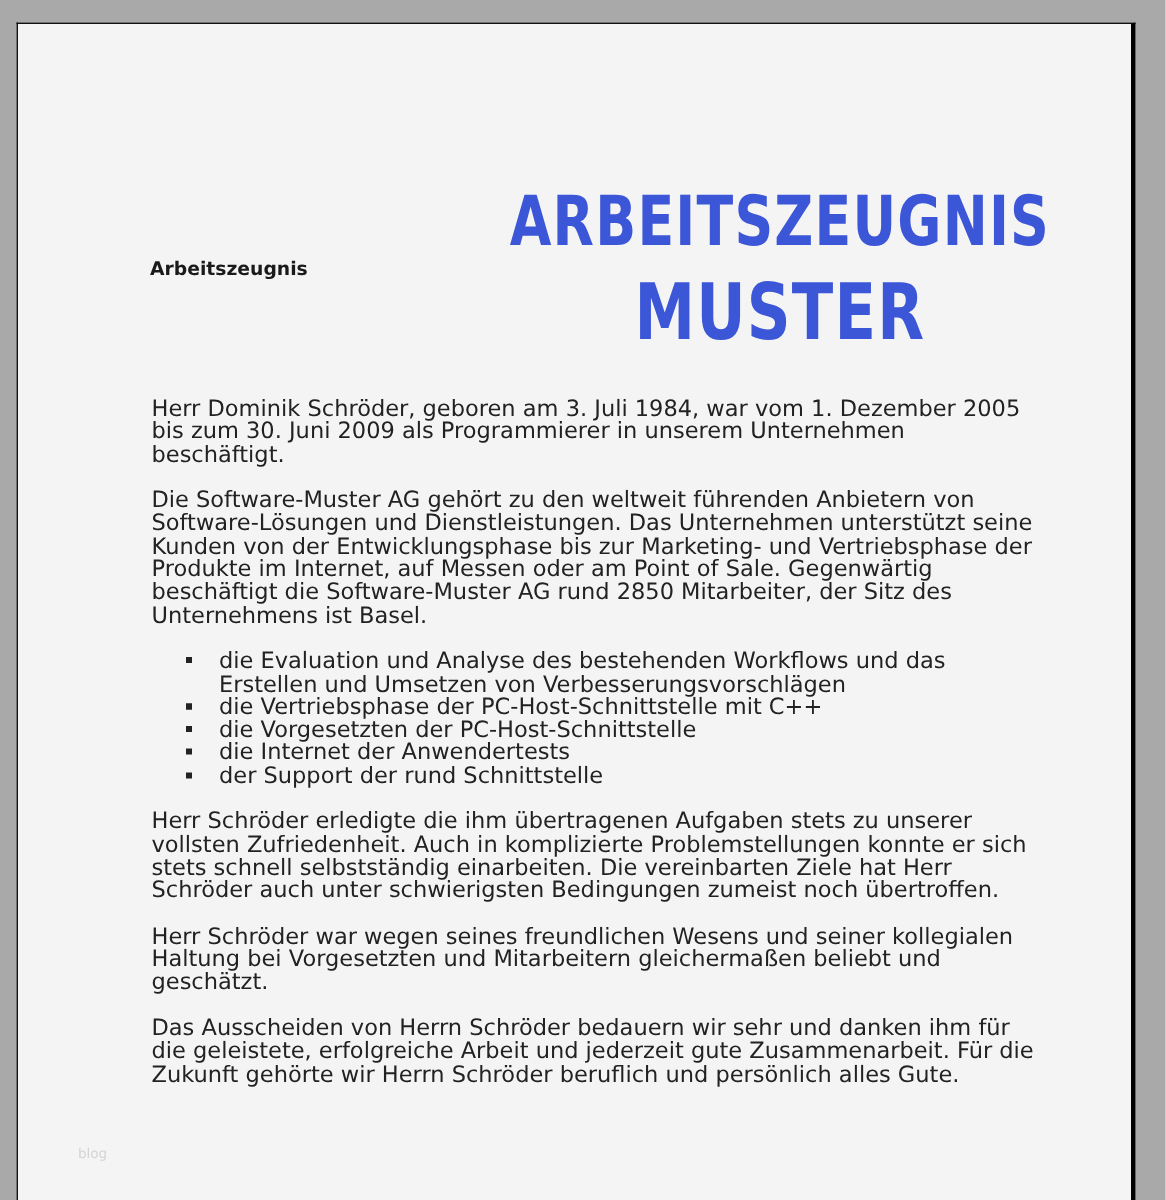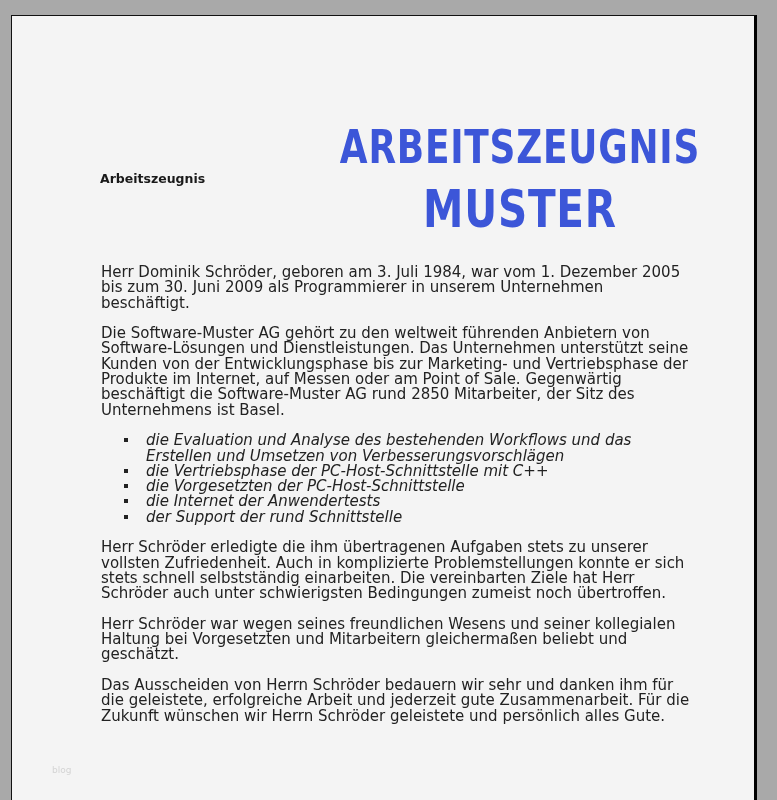--- a/index.html
+++ b/index.html
@@ -66,21 +66,20 @@
       line-height: 15.3px;
       color: #222;
     }
     .body-text p {
       margin: 0 0 15.3px 0;
     }
     .body-text ul {
       list-style: none;
       margin: 0 0 15.3px 0;
       padding: 0;
-      font-style: italic;
     }
     .body-text li {
       position: relative;
       padding-left: 45px;
     }
     .body-text li .bullet {
       position: absolute;
       left: 23px;
       top: 5px;
       width: 4px;
@@ -136,14 +135,14 @@
       <span>die Internet der Anwendertests</span>
     </li>
     <li>
       <span class="bullet"></span>
       <span>der Support der rund Schnittstelle</span>
     </li>
   </ul>
 
   <p>Herr Schröder erledigte die ihm übertragenen Aufgaben stets zu unserer vollsten Zufriedenheit. Auch in komplizierte Problemstellungen konnte er sich stets schnell selbstständig einarbeiten. Die vereinbarten Ziele hat Herr Schröder auch unter schwierigsten Bedingungen zumeist noch übertroffen.</p>
   <p>Herr Schröder war wegen seines freundlichen Wesens und seiner kollegialen Haltung bei Vorgesetzten und Mitarbeitern gleichermaßen beliebt und geschätzt.</p>
-  <p>Das Ausscheiden von Herrn Schröder bedauern wir sehr und danken ihm für die geleistete, erfolgreiche Arbeit und jederzeit gute Zusammenarbeit. Für die Zukunft wünschen wir Herrn Schröder geleistete und persönlich alles Gute.</p>
+  <p>Das Ausscheiden von Herrn Schröder bedauern wir sehr und danken ihm für die geleistete, erfolgreiche Arbeit und jederzeit gute Zusammenarbeit. Für die Zukunft gehörte wir Herrn Schröder beruflich und persönlich alles Gute.</p>
 </div>
 
 </body></html>

